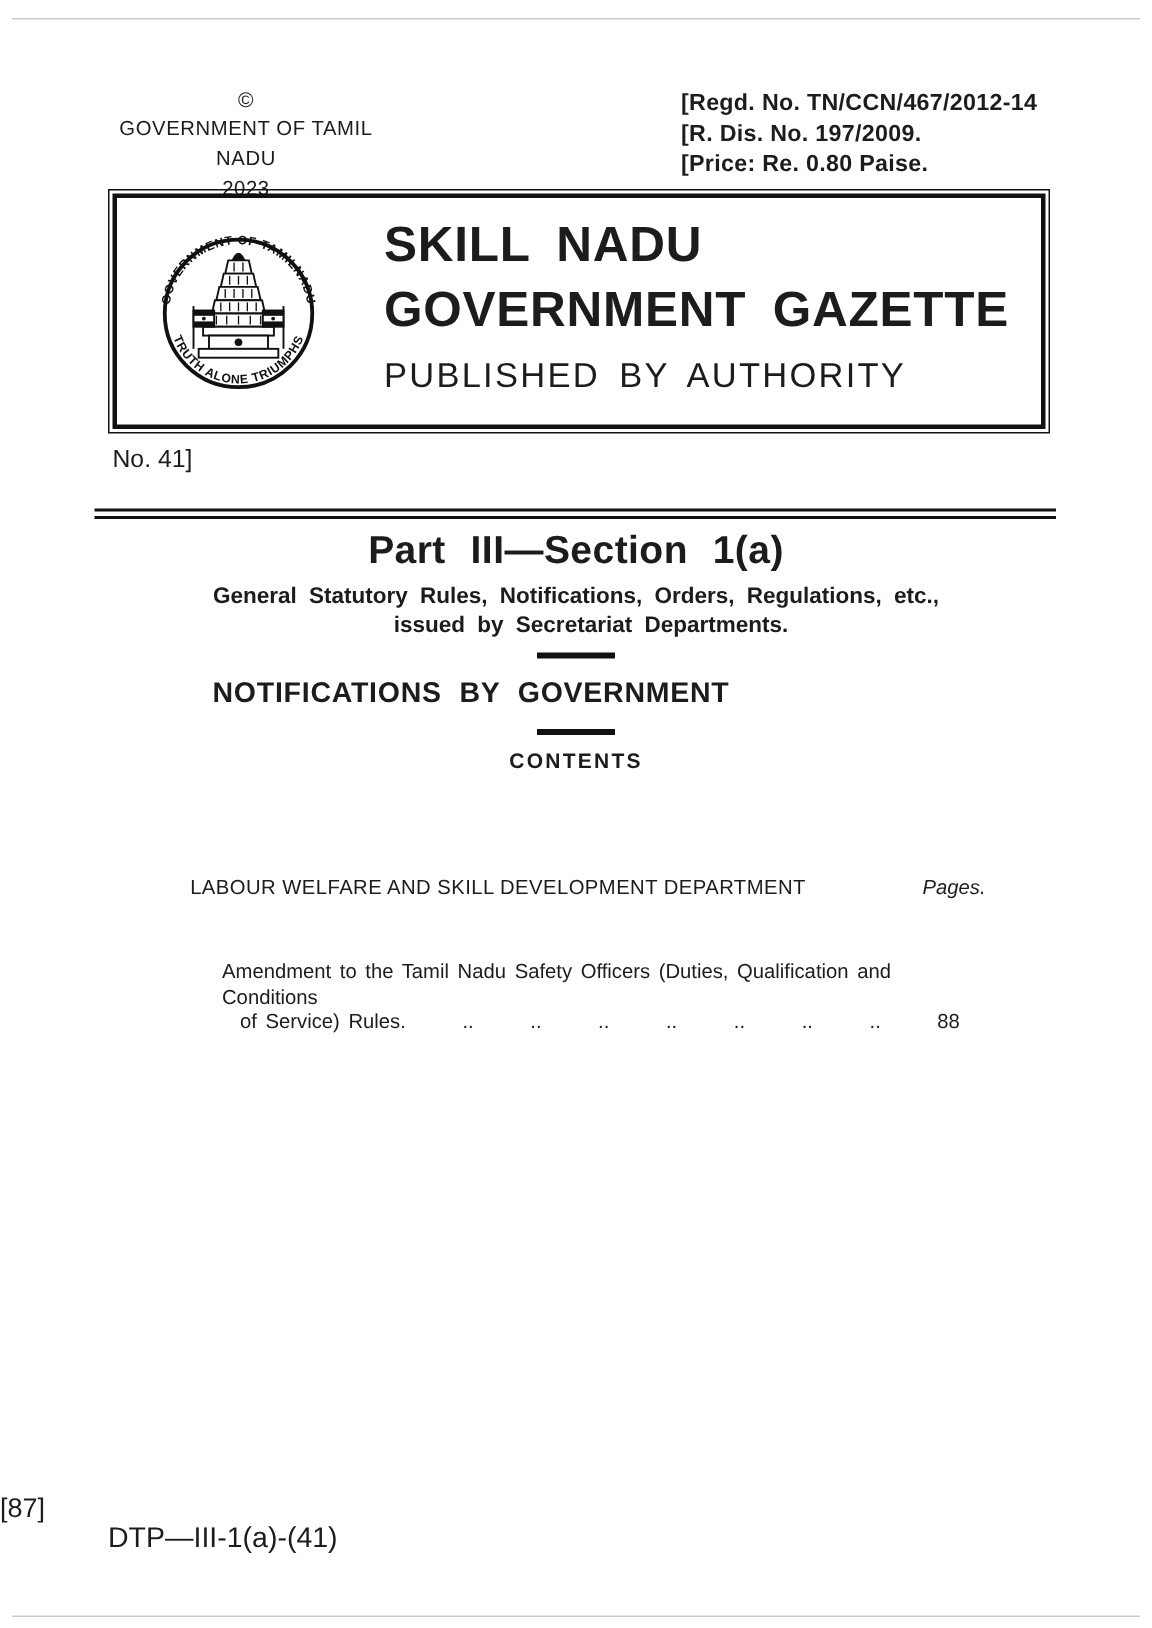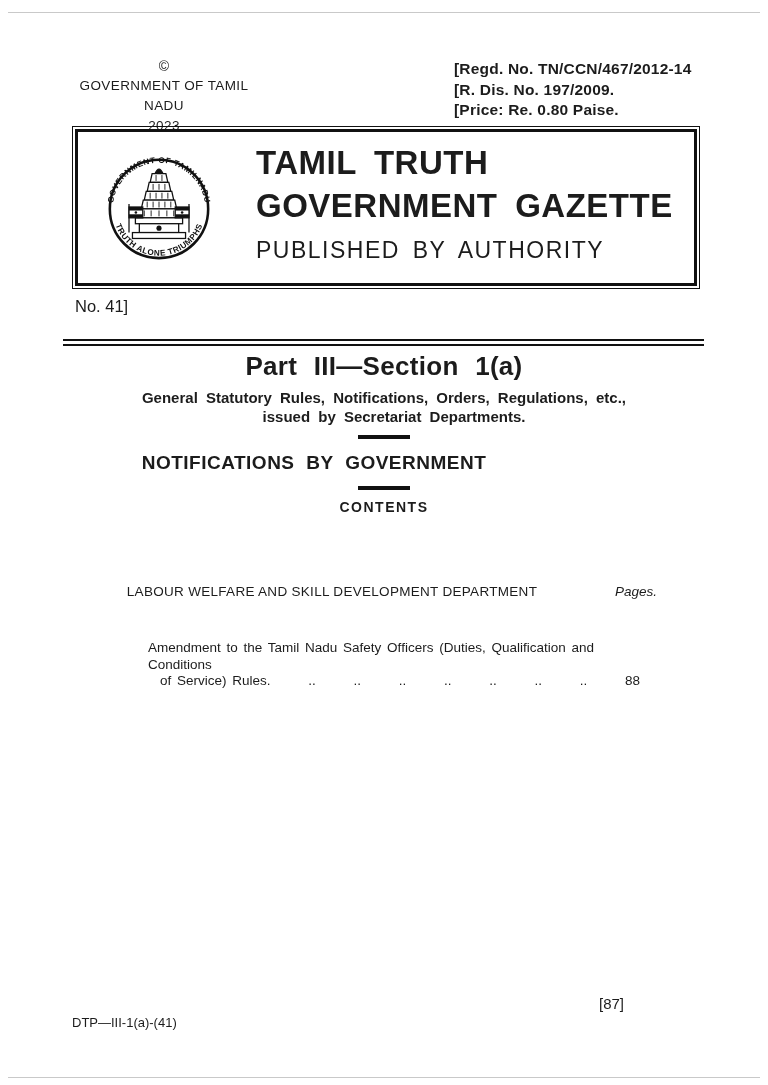--- a/index.html
+++ b/index.html
@@ -42,22 +42,22 @@
   .contents-h{position:absolute;top:499px;left:0;width:768px;text-align:center;
     font-weight:bold;font-size:14px;letter-spacing:1.5px;}
   
   .dept-row{position:absolute;top:584px;left:72px;width:596px;}
   .dept{display:block;width:520px;text-align:center;font-size:13.5px;letter-spacing:.3px;}
   .pages-label{position:absolute;top:0;left:543px;font-style:italic;font-size:13.5px;}
   .entry{position:absolute;top:640px;left:148px;width:492px;font-size:13.5px;line-height:16.5px;word-spacing:2px;}
   .entry-line2{display:flex;justify-content:space-between;align-items:baseline;padding-left:12px;}
   .entry-line2 .dots{color:#1c1c1c;}
   
-  .foot-page{position:absolute;top:995px;left:0;width:624px;text-align:right;font-size:15px;}
-  .foot-code{position:absolute;top:1015px;left:72px;font-size:13px;}
+  .foot-page{position:absolute;top:995px;left:0;width:624px;text-align:left;font-size:18px;}
+  .foot-code{position:absolute;top:1015px;left:72px;font-size:19px;}
   svg text{fill:#111;font-family:"Liberation Sans","DejaVu Sans",sans-serif;}
 </style>
 </head>
 <body>
 
 <div class="page">
   <div class="hairline" style="top:12px;left:8px;width:752px;"></div>
   <div class="hairline" style="top:1077px;left:8px;width:752px;"></div>
 
   <div class="mast-left">
@@ -129,21 +129,21 @@
               <line x1="90.5" y1="57" x2="90.5" y2="86"></line>
               <rect x="76.5" y="60" width="14" height="11"></rect>
               <rect x="76.5" y="60" width="14" height="3.6" fill="#111" stroke="none"></rect>
               <rect x="76.5" y="67.4" width="14" height="3.6" fill="#111" stroke="none"></rect>
               <circle cx="83.5" cy="65.5" r="1.3" fill="#111" stroke="none"></circle>
             </g>
           </g>
         </svg>
       </div>
       <div class="titles">
-        <div>TAMIL TRUTH</div>
+        <div>SKILL NADU</div>
         <div>GOVERNMENT GAZETTE</div>
       </div>
       <div class="published">PUBLISHED BY AUTHORITY</div>
     </div>
   </div>
 
   <div class="issue">
     <div class="issue-no">No. 41]</div>
   </div>
 

